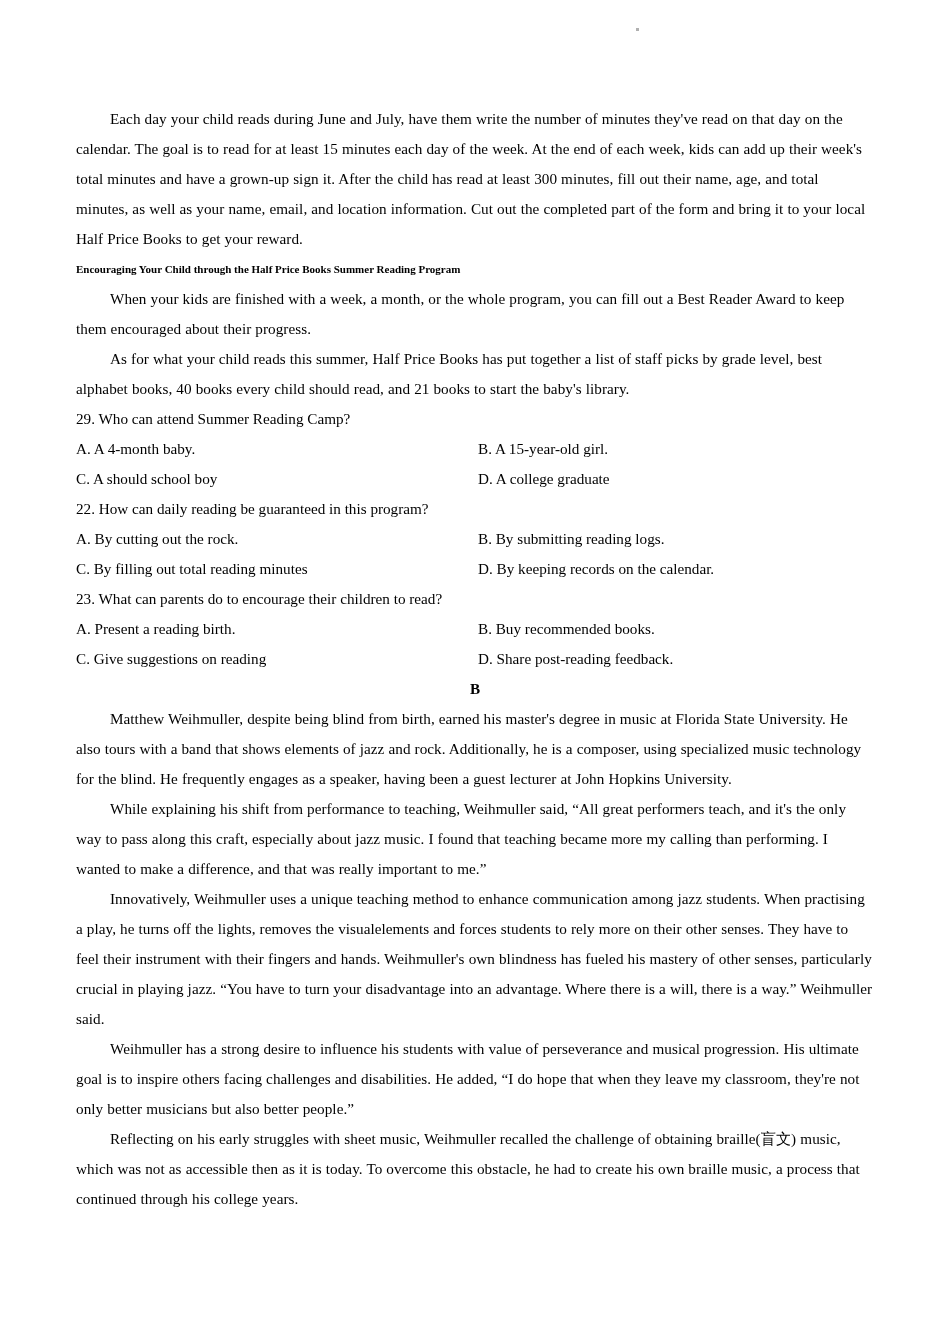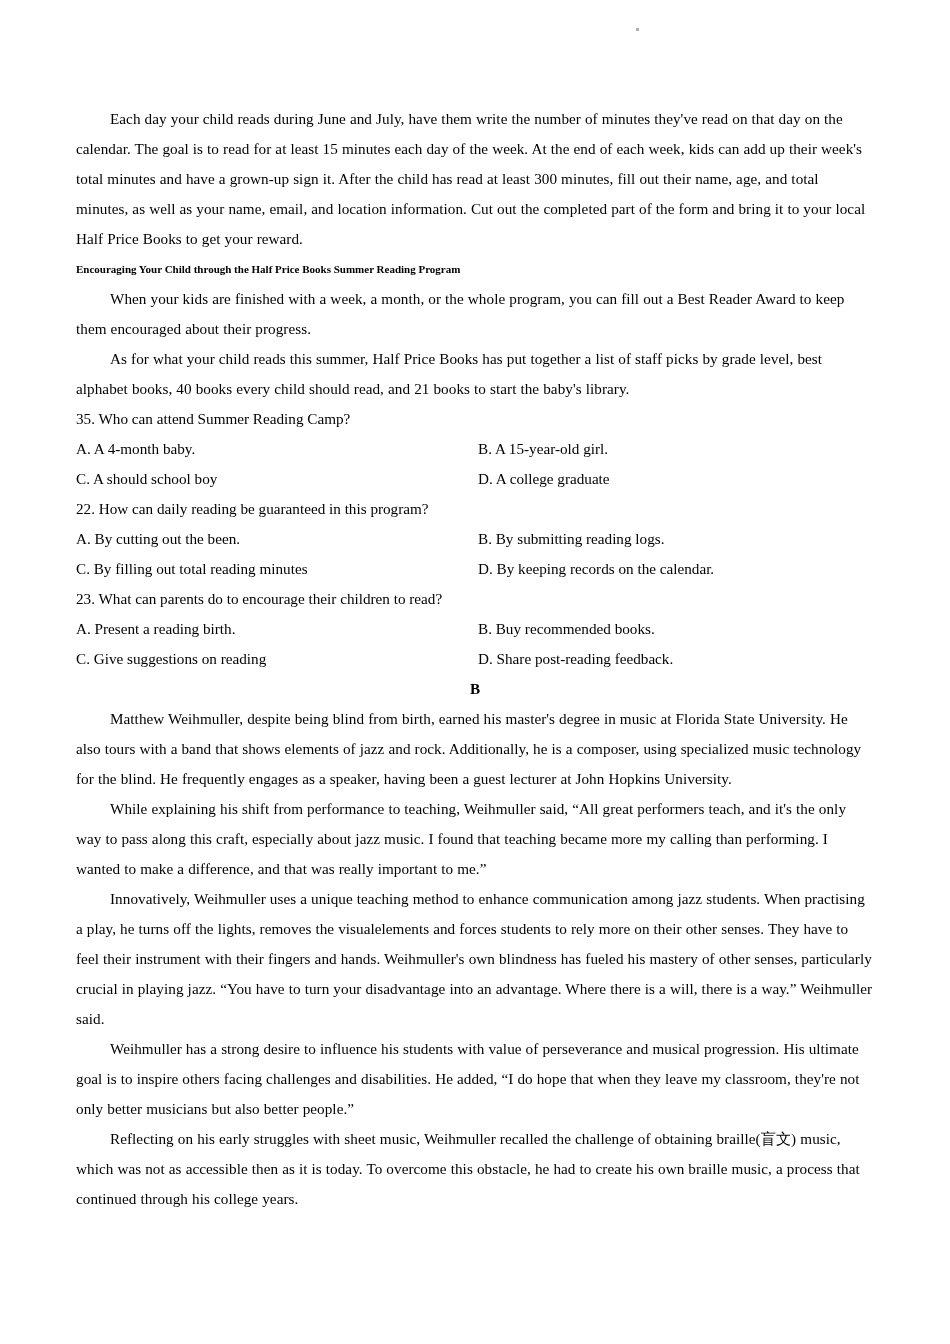--- a/index.html
+++ b/index.html
@@ -99,33 +99,33 @@
   <div class="content">
 
     <p class="body">Each day your child reads during June and July, have them write the number of minutes they've read on that day on the calendar. The goal is to read for at least 15 minutes each day of the week. At the end of each week, kids can add up their week's total minutes and have a grown-up sign it. After the child has read at least 300 minutes, fill out their name, age, and total minutes, as well as your name, email, and location information. Cut out the completed part of the form and bring it to your local Half Price Books to get your reward.</p>
 
     <div class="heading-bold">Encouraging Your Child through the Half Price Books Summer Reading Program</div>
 
     <p class="body">When your kids are finished with a week, a month, or the whole program, you can fill out a Best Reader Award to keep them encouraged about their progress.</p>
 
     <p class="body">As for what your child reads this summer, Half Price Books has put together a list of staff picks by grade level, best alphabet books, 40 books every child should read, and 21 books to start the baby's library.</p>
 
-    <div class="qstem">35. Who can attend Summer Reading Camp?</div>
+    <div class="qstem">29. Who can attend Summer Reading Camp?</div>
     <div class="opt-row">
       <div class="opt-col-a">A. A 4-month baby.</div>
       <div class="opt-col-b">B. A 15-year-old girl.</div>
     </div>
     <div class="opt-row">
       <div class="opt-col-a">C. A should school boy</div>
       <div class="opt-col-b">D. A college graduate</div>
     </div>
 
     <div class="qstem">22. How can daily reading be guaranteed in this program?</div>
     <div class="opt-row">
-      <div class="opt-col-a">A. By cutting out the been.</div>
+      <div class="opt-col-a">A. By cutting out the rock.</div>
       <div class="opt-col-b">B. By submitting reading logs.</div>
     </div>
     <div class="opt-row">
       <div class="opt-col-a">C. By filling out total reading minutes</div>
       <div class="opt-col-b">D. By keeping records on the calendar.</div>
     </div>
 
     <div class="qstem">23. What can parents do to encourage their children to read?</div>
     <div class="opt-row">
       <div class="opt-col-a">A. Present a reading birth.</div>

